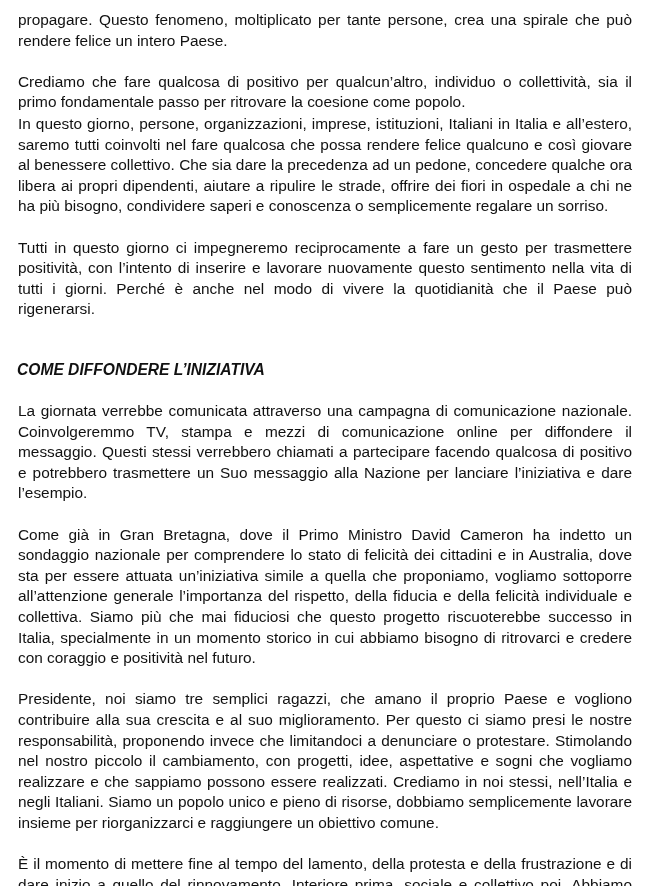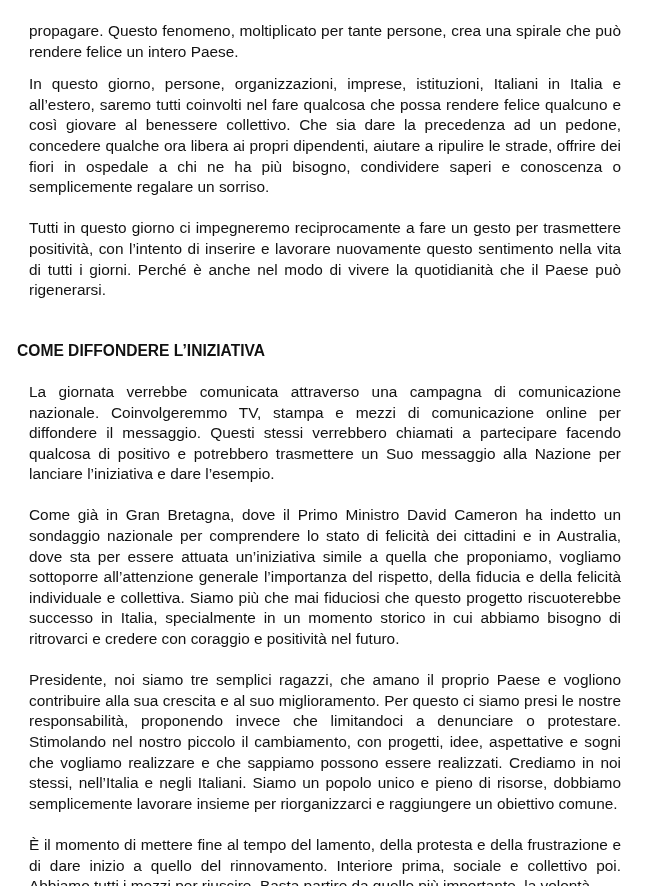--- a/index.html
+++ b/index.html
@@ -17,38 +17,40 @@
       position: absolute;
       left: 17px;
       top: 9px;
       width: 616px;
       font-family: "Liberation Sans", sans-serif;
       font-size: 15.4px;
       line-height: 20.6px;
       color: #111111;
     }
     .para {
-      margin: 12px;
+      margin: 1px;
       text-align: justify;
       text-align-last: left;
     }
     .gap { margin-top: 20.6px; }
     .heading {
       font-weight: bold;
       font-size: 15.6px;
       margin: 0;
       margin-top: 40px;
       line-height: 20.6px;
+      font-style: italic;
     }
   </style>
 </head>
 <body>
 
 <div class="page">
   <p class="para">propagare. Questo fenomeno, moltiplicato per tante persone, crea una spirale che può rendere felice un intero Paese.</p>
+  <p class="para gap">Crediamo che fare qualcosa di positivo per qualcun’altro, individuo o collettività, sia il primo fondamentale passo per ritrovare la coesione come popolo.</p>
   <p class="para">In questo giorno, persone, organizzazioni, imprese, istituzioni, Italiani in Italia e all’estero, saremo tutti coinvolti nel fare qualcosa che possa rendere felice qualcuno e così giovare al benessere collettivo. Che sia dare la precedenza ad un pedone, concedere qualche ora libera ai propri dipendenti, aiutare a ripulire le strade, offrire dei fiori in ospedale a chi ne ha più bisogno, condividere saperi e conoscenza o semplicemente regalare un sorriso.</p>
   <p class="para gap">Tutti in questo giorno ci impegneremo reciprocamente a fare un gesto per trasmettere positività, con l’intento di inserire e lavorare nuovamente questo sentimento nella vita di tutti i giorni. Perché è anche nel modo di vivere la quotidianità che il Paese può rigenerarsi.</p>
 
   <h2 class="heading">COME DIFFONDERE L’INIZIATIVA</h2>
 
   <p class="para gap">La giornata verrebbe comunicata attraverso una campagna di comunicazione nazionale. Coinvolgeremmo TV, stampa e mezzi di comunicazione online per diffondere il messaggio. Questi stessi verrebbero chiamati a partecipare facendo qualcosa di positivo e potrebbero trasmettere un Suo messaggio alla Nazione per lanciare l’iniziativa e dare l’esempio.</p>
   <p class="para gap">Come già in Gran Bretagna, dove il Primo Ministro David Cameron ha indetto un sondaggio nazionale per comprendere lo stato di felicità dei cittadini e in Australia, dove sta per essere attuata un’iniziativa simile a quella che proponiamo, vogliamo sottoporre all’attenzione generale l’importanza del rispetto, della fiducia e della felicità individuale e collettiva. Siamo più che mai fiduciosi che questo progetto riscuoterebbe successo in Italia, specialmente in un momento storico in cui abbiamo bisogno di ritrovarci e credere con coraggio e positività nel futuro.</p>
   <p class="para gap">Presidente, noi siamo tre semplici ragazzi, che amano il proprio Paese e vogliono contribuire alla sua crescita e al suo miglioramento.  Per questo ci siamo presi le nostre responsabilità, proponendo invece che limitandoci a denunciare o protestare. Stimolando nel nostro piccolo il cambiamento, con progetti, idee, aspettative e sogni che vogliamo realizzare e che sappiamo possono essere realizzati. Crediamo in noi stessi, nell’Italia e negli Italiani. Siamo un popolo unico e pieno di risorse, dobbiamo semplicemente lavorare insieme per riorganizzarci e raggiungere un obiettivo comune.</p>
   <p class="para gap">È il momento di mettere fine al tempo del lamento, della protesta e della frustrazione e di dare inizio a quello del rinnovamento. Interiore prima, sociale e collettivo poi. Abbiamo tutti i mezzi per riuscire. Basta partire da quello più importante, la volontà.</p>
 

